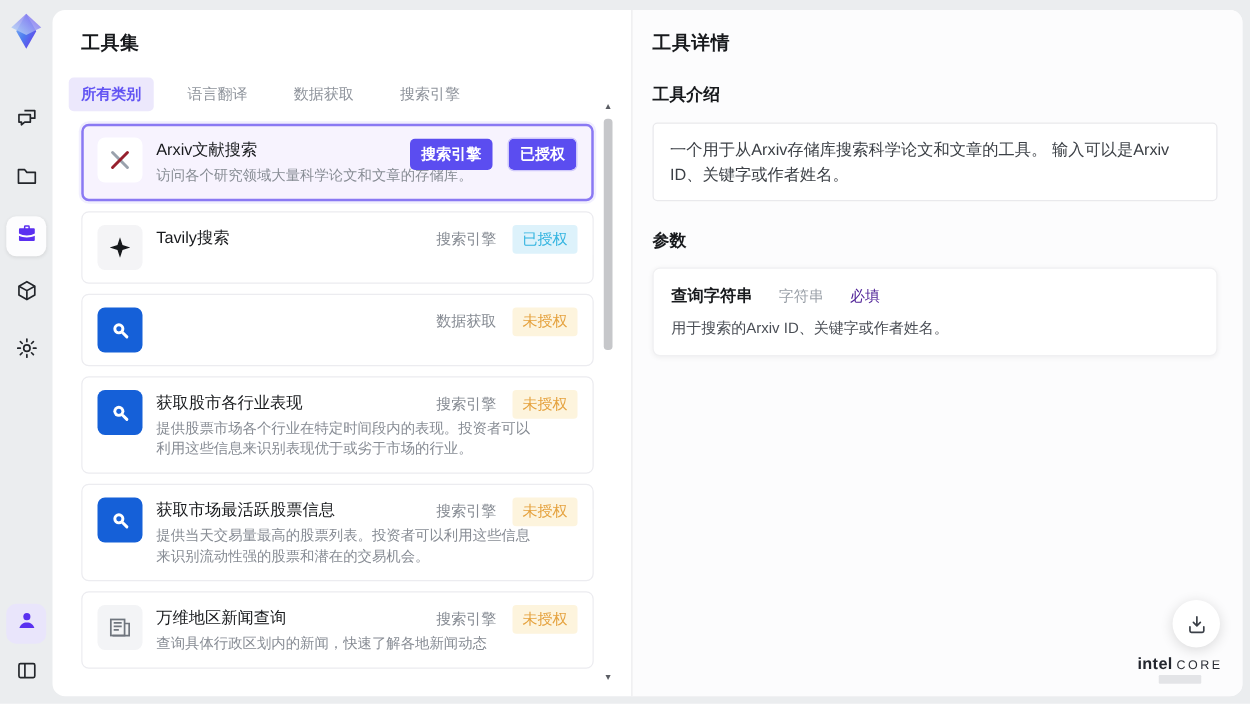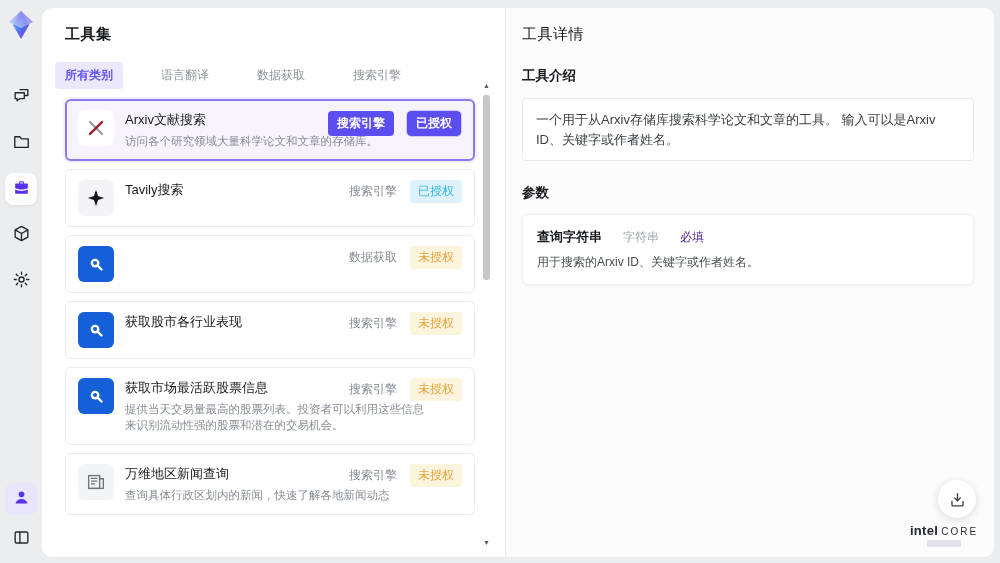--- a/index.html
+++ b/index.html
@@ -15,21 +15,21 @@
   .nav-item.active { background:#fdfdfe; color:#5a2ff0; box-shadow:0 1px 3px rgba(0,0,0,.08); }
   .sidebar-bottom { position:absolute; bottom:8px; left:0; width:42px; display:flex; flex-direction:column; gap:8px; align-items:center; }
   .sidebar-bottom .nav-item.user { color:#5a31f0; background:#e9e5fb; }
 
   
   .main-panel { position:absolute; left:42px; top:8px; right:6px; bottom:6px; background:#fff; border-radius:10px; overflow:hidden; }
 
   
   .list-col { position:absolute; left:0; top:0; bottom:0; width:463px; padding:17px 0 0 23px; }
   .list-title { font-size:15px; font-weight:bold; letter-spacing:.5px; }
-  .tabs { margin-top:18px; display:flex; gap:28px; }
+  .tabs { margin-top:18px; display:flex; gap:17px; }
   .tab { font-size:12px; color:#8f949c; padding:5px 10px; border-radius:4px; cursor:pointer; white-space:nowrap; }
   .tab.active { color:#6254f3; background:#ece8fc; font-weight:bold; }
   .tab:first-child { margin-left:-10px; }
 
   .tools { margin-top:10px; width:410px; display:flex; flex-direction:column; gap:8px; }
   .tool-card { position:relative; background:#fff; border:1px solid #ececf0; border-radius:6px; padding:10px 12px; display:flex; gap:11px; cursor:pointer; }
   .tool-card.selected { border:2px solid #8a79f3; background:#f7f3fe; padding:9px 11px; box-shadow:0 0 0 2px rgba(138,121,243,.12); }
   .tool-icon { width:36px; height:36px; border-radius:6px; flex:none; display:flex; align-items:center; justify-content:center; overflow:hidden; }
   .tool-icon svg { width:22px; height:22px; }
   .icon-arxiv { background:#fff; }
@@ -50,21 +50,21 @@
 
   
   .scrollbar-track { position:absolute; left:441px; top:74px; bottom:10px; width:7px; }
   .scroll-thumb { position:absolute; left:0; top:13px; width:7px; height:185px; background:#c6c7ca; border-radius:3px; }
   .scroll-arrow { position:absolute; left:-1px; width:9px; font-size:7px; color:#5a5d63; text-align:center; line-height:8px; cursor:pointer; }
   .scroll-arrow.up { top:0; }
   .scroll-arrow.down { bottom:0; }
 
   
   .detail-col { position:absolute; left:463px; top:0; right:0; bottom:0; border-left:1px solid #ebebee; background:#fcfcfd; padding:17px 20px 0 16px; }
-  .detail-title { font-size:15px; font-weight:normal; letter-spacing:.5px; }
+  .detail-title { font-size:15px; font-weight:bold; letter-spacing:.5px; }
   .section-heading { font-size:13.5px; font-weight:bold; margin-top:23px; }
   .intro-box { margin-top:13px; background:#fff; border:1px solid #e9e9ec; border-radius:4px; padding:11px 13px; font-size:13px; color:#3c4046; line-height:1.5; }
   .param-card { margin-top:12px; background:#fff; border:1px solid #f0f0f2; border-radius:6px; padding:13px 14px; box-shadow:0 1px 4px rgba(0,0,0,.05); }
   .param-head { display:flex; align-items:baseline; gap:21px; }
   .param-name { font-size:13px; font-weight:bold; }
   .param-type { font-size:12px; color:#9aa0a8; }
   .param-required { font-size:12px; color:#4c1d95; }
   .param-desc { margin-top:8px; font-size:12px; color:#4a4e55; }
 
   
@@ -200,20 +200,21 @@
         <div class="tool-card">
     <div class="tool-icon icon-search-blue">
             <svg viewBox="0 0 24 24">
               <circle cx="11" cy="11" r="4.8" fill="#fff"></circle>
               <circle cx="11" cy="11" r="2.2" fill="#1560d8"></circle>
               <path d="M14.6 14.6L18 18" stroke="#fff" stroke-width="2.6" stroke-linecap="round"></path>
             </svg>
           </div>
     <div class="tool-body">
       <div class="tool-title">获取股市各行业表现</div>
+      <div class="tool-desc">提供股票市场各个行业在特定时间段内的表现。投资者可以利用这些信息来识别表现优于或劣于市场的行业。</div>
     </div>
     <div class="tool-badges">
       <span class="badge badge-cat">搜索引擎</span>
       <span class="badge badge-auth unauthorized">未授权</span>
     </div>
   </div>
         <div class="tool-card">
     <div class="tool-icon icon-search-blue">
             <svg viewBox="0 0 24 24">
               <circle cx="11" cy="11" r="4.8" fill="#fff"></circle>

